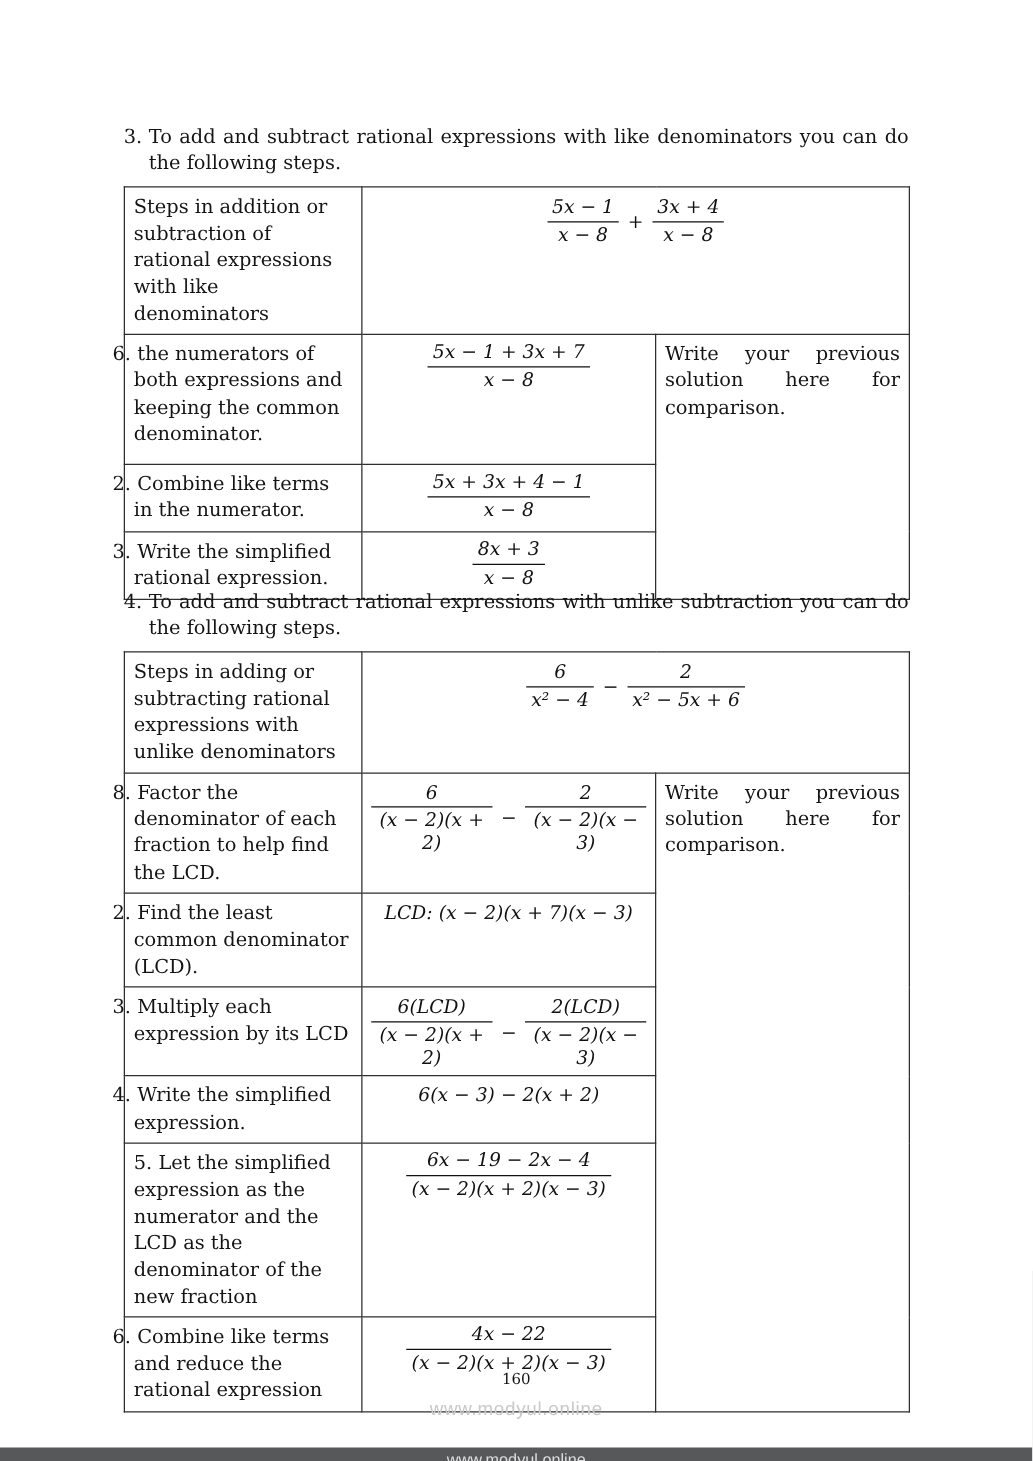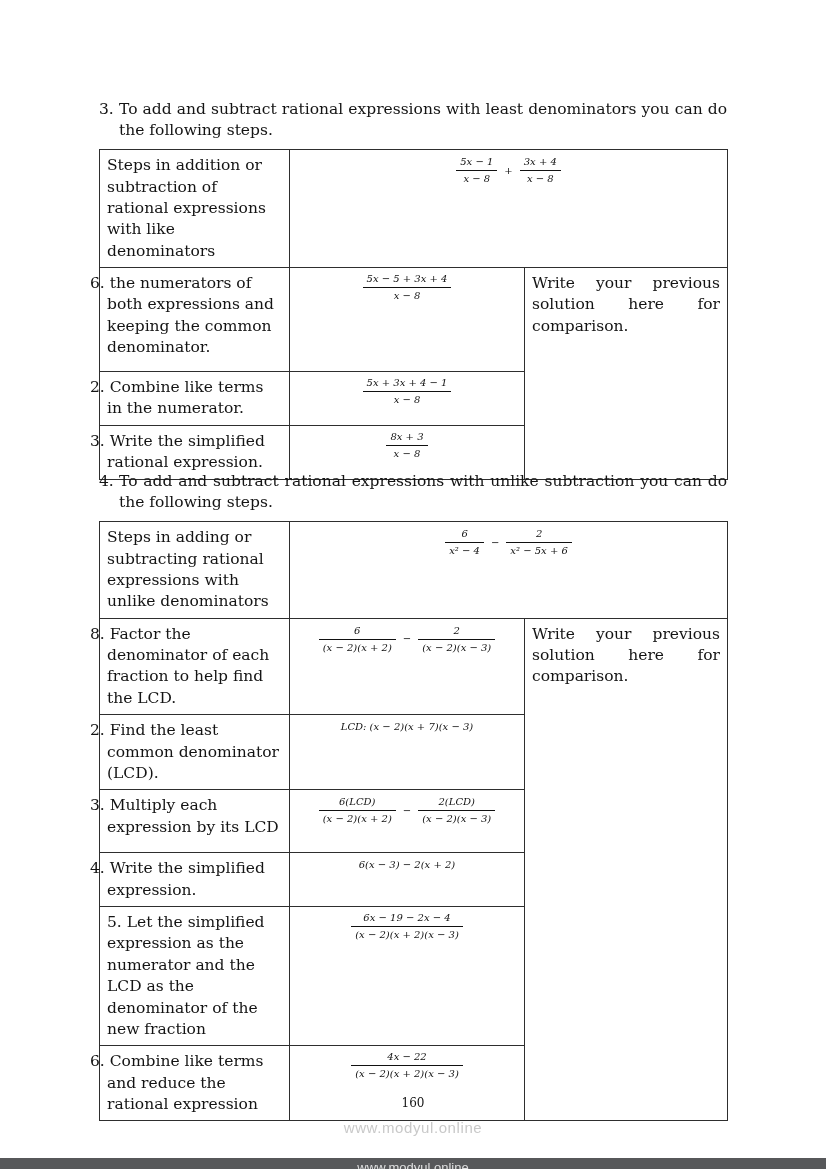--- a/index.html
+++ b/index.html
@@ -37,21 +37,21 @@
     padding: 5px 7px;
     line-height: 1.38;
   }
   td.step-cell { text-align: left; }
   td.hang { padding-left: 24px; text-indent: -17px; }
   td.note-cell { text-align: justify; line-height: 1.42; }
   td.math-cell {
     vertical-align: middle;
     text-align: center;
     font-style: italic;
-    font-size: 10px;
+    font-size: 15px;
     color: #111;
   }
   .mexpr { display: inline-flex; align-items: center; gap: 7px; justify-content: center; }
   .frac { display: inline-block; text-align: center; line-height: 1.18; vertical-align: middle; }
   .frac .fnum { display: block; border-bottom: 1.2px solid #111; padding: 0 4px 2px; }
   .frac .fden { display: block; padding: 2px 4px 0; }
   .op { display: inline-block; }
   .mathline { display: inline-block; }
 
   .footer-page {
@@ -77,21 +77,21 @@
   }
 </style>
 </head>
 <body>
 
 <div class="page">
 
   <section class="block block3">
     <div class="para">
       <span class="pnum">3.</span>
-      <span class="ptext">To add and subtract rational expressions with least denominators you can do the following steps.</span>
+      <span class="ptext">To add and subtract rational expressions with like denominators you can do the following steps.</span>
     </div>
 
     <table class="steps-table">
       <colgroup>
           <col class="c1">
           <col class="c2">
           <col class="c3">
         </colgroup>
       <tbody>
         <tr style="height:90px">
@@ -108,21 +108,21 @@
                 <span class="fden">x − 8</span>
               </span>
             </span>
           </td>
         </tr>
 
         <tr style="height:104px">
           <td class="step-cell hang">6.  the numerators of both expressions and keeping the common denominator.</td>
           <td class="math-cell">
             <span class="frac">
-              <span class="fnum">5x − 5 + 3x + 4</span>
+              <span class="fnum">5x − 1 + 3x + 7</span>
               <span class="fden">x − 8</span>
             </span>
           </td>
           <td class="note-cell" rowspan="3">Write your previous solution here for comparison.</td>
         </tr>
 
         <tr style="height:43px">
           <td class="step-cell hang">2. Combine like terms in the numerator.</td>
           <td class="math-cell">
             <span class="frac">

